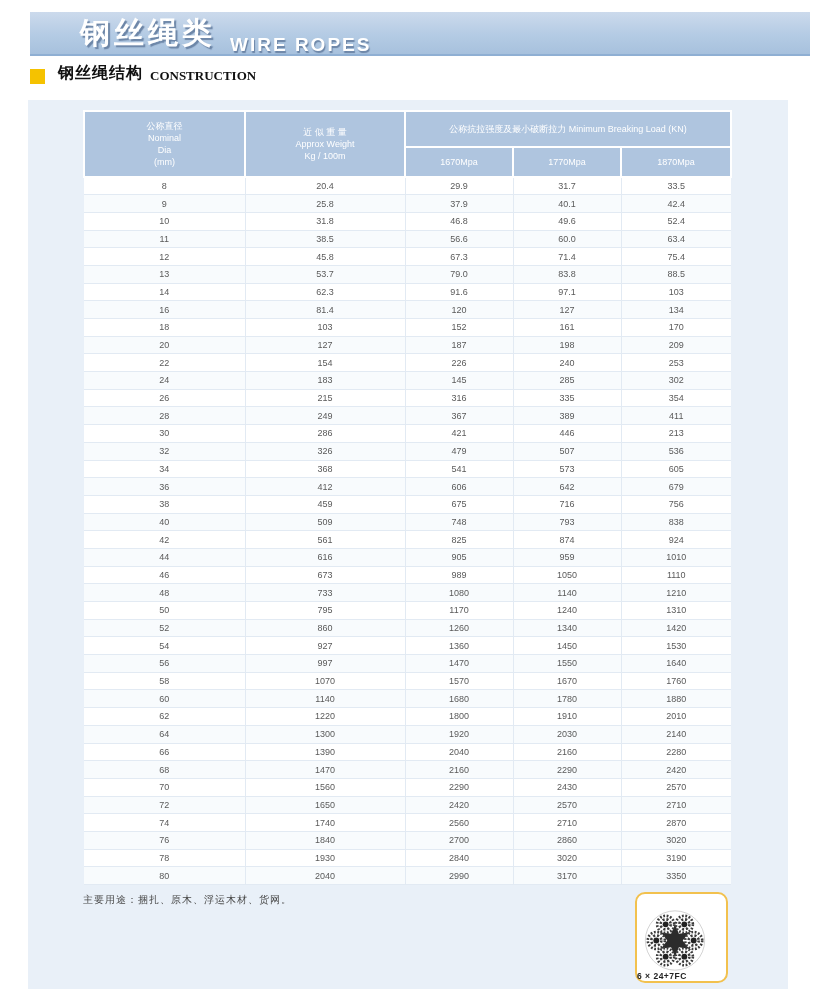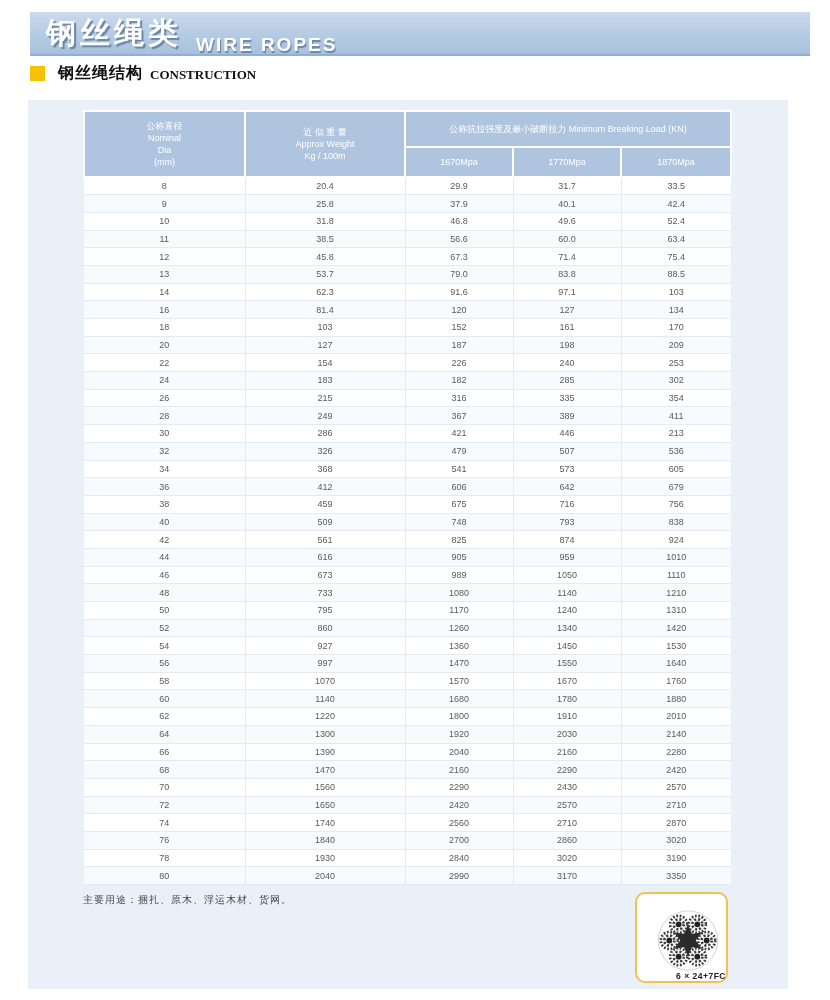--- a/index.html
+++ b/index.html
@@ -3,32 +3,32 @@
 <meta charset="utf-8">
 <style>
   * { margin:0; padding:0; box-sizing:border-box; }
   body { font-family:"Liberation Sans","DejaVu Sans",sans-serif; background:#fff; }
   .page { position:relative; width:830px; height:1000px; background:#fff; overflow:hidden; }
 
   .banner {
     position:absolute; left:30px; top:12px; width:780px; height:44px;
     background:linear-gradient(#ccdaec 0%, #b4cbe4 55%, #a7c1dd 100%);
     border-bottom:2px solid #8fafd3;
-    display:flex; align-items:center; padding-left:16px;
+    display:flex; align-items:center; padding-left:50px;
   }
   .banner .cn {
     font-size:30px; font-weight:bold; color:#fff; letter-spacing:4px;
     text-shadow:2px 2px 1px rgba(100,125,160,.9);
   }
   .banner .en {
     font-size:19px; font-weight:bold; color:#fff; margin-left:14px; margin-top:24px;
     letter-spacing:2px; text-shadow:1px 2px 1px rgba(100,125,160,.9);
   }
 
-  .section-head { position:absolute; left:30px; top:63px; display:flex; align-items:center; }
+  .section-head { position:absolute; left:30px; top:63px; display:flex; align-items:flex-end; }
   .bullet { width:15px; height:15px; background:#f5c200; margin-right:13px; }
   .section-head .cn { font-size:16px; font-weight:bold; color:#111; letter-spacing:1px; }
   .section-head .en { font-size:13px; font-weight:bold; color:#111; margin-left:7px; margin-top:2px;font-family:Liberation Serif, serif; }
 
   .panel { position:absolute; left:28px; top:100px; width:760px; height:889px; background:#e9f0f8; }
 
   table.spec { position:absolute; left:55px; top:10px; width:647px; border-collapse:collapse; table-layout:fixed; }
   table.spec th {
     background:#afc5df; color:#fff; font-weight:normal; border:2px solid #fff;
     font-size:9px; line-height:12px; text-align:center; vertical-align:middle;
@@ -42,21 +42,21 @@
   }
   table.spec tbody tr:nth-child(even) td { background:#f8fbfd; }
   table.spec td:first-child { border-left:none; }
   table.spec td:last-child { border-right:none;text-align:center; }
 
   .footnote { position:absolute; left:55px; top:793px; font-size:10px; color:#4a4a4a; letter-spacing:1px; }
 
   .rope-box {
     position:absolute; left:607px; top:792px; width:93px; height:91px;
     background:#fff; border:2px solid #f2c14e; border-radius:10px;
-    display:flex; flex-direction:column; align-items:flex-end; justify-content:flex-start; padding-top:14px;
+    display:flex; flex-direction:column; align-items:flex-start; justify-content:flex-start; padding-top:14px;
   }
   .rope-box .label { font-size:8.5px; font-weight:bold; color:#222; margin-top:-2px; letter-spacing:.5px; }
 </style>
 </head>
 <body>
 
 <div class="page">
 
   <div class="banner">
     <span class="cn">钢丝绳类</span>
@@ -174,21 +174,21 @@
           <tr>
             <td>22</td>
             <td>154</td>
             <td>226</td>
             <td>240</td>
             <td>253</td>
           </tr>
           <tr>
             <td>24</td>
             <td>183</td>
-            <td>182</td>
+            <td>145</td>
             <td>285</td>
             <td>302</td>
           </tr>
           <tr>
             <td>26</td>
             <td>215</td>
             <td>316</td>
             <td>335</td>
             <td>354</td>
           </tr>

